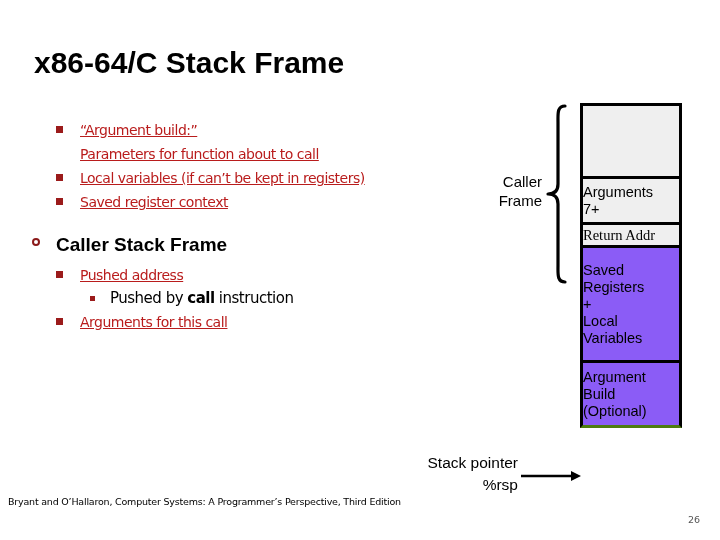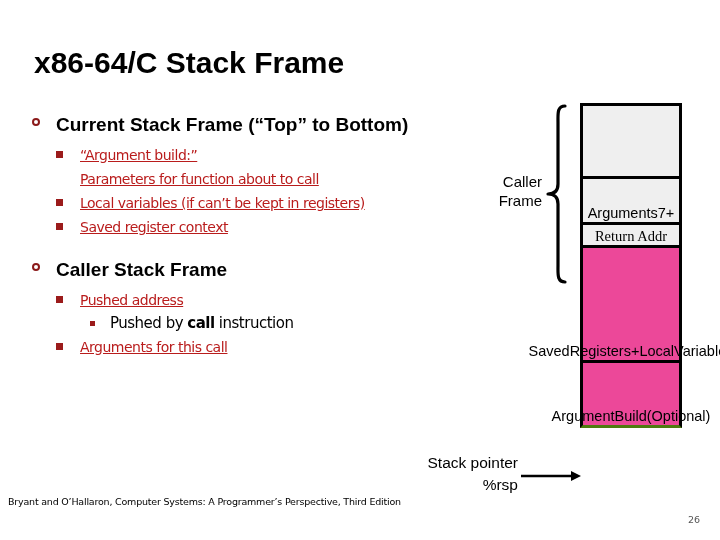--- a/index.html
+++ b/index.html
@@ -103,33 +103,33 @@
     position: absolute;
     left: 580px;
     top: 103px;
     width: 102px;
   }
   .stack-box {
     border: 3px solid #000000;
     border-bottom: none;
     box-sizing: border-box;
     display: flex;
-    flex-direction: row;
-    align-items: flex-end;
+    flex-direction: column;
+    align-items: flex-start;
     justify-content: center;
     text-align: center;
     font-size: 14.5px;
     line-height: 17px;
     font-weight: normal;
     color: #000000;
     width: 102px;
   }
   .stack-box.last { border-bottom: 3px solid #4d7c0f; }
   .box-gray { background: #efefef; }
-  .box-lav  { background: #ec4899; }
+  .box-lav  { background: #8b5cf6; }
 
   .box-empty    { height: 73px; }
   .box-args7    { height: 46px; }
   .box-retaddr  { height: 23px; font-size: 14.5px; font-family: Liberation Serif, serif; }
   .box-saved    { height: 115px; }
   .box-argbuild { height: 68px; }
 
   
   .caller-frame-label {
     position: absolute;
@@ -187,24 +187,20 @@
     color: #555555;
   }
 </style>
 </head>
 <body>
 
 <div class="slide-title">x86-64/C Stack Frame</div>
 
 <div class="body-area">
 
-  <div class="l1">
-    <span class="bullet-ring"></span>
-    <span>Current Stack Frame (“Top” to Bottom)</span>
-  </div>
 
   <div class="gap-sm"></div>
 
   <div class="l2">
     <span class="bullet-sq"></span>
     <span>“Argument build:”</span>
   </div>
 
   <div class="l2">
     <span>Parameters for function about to call</span>

